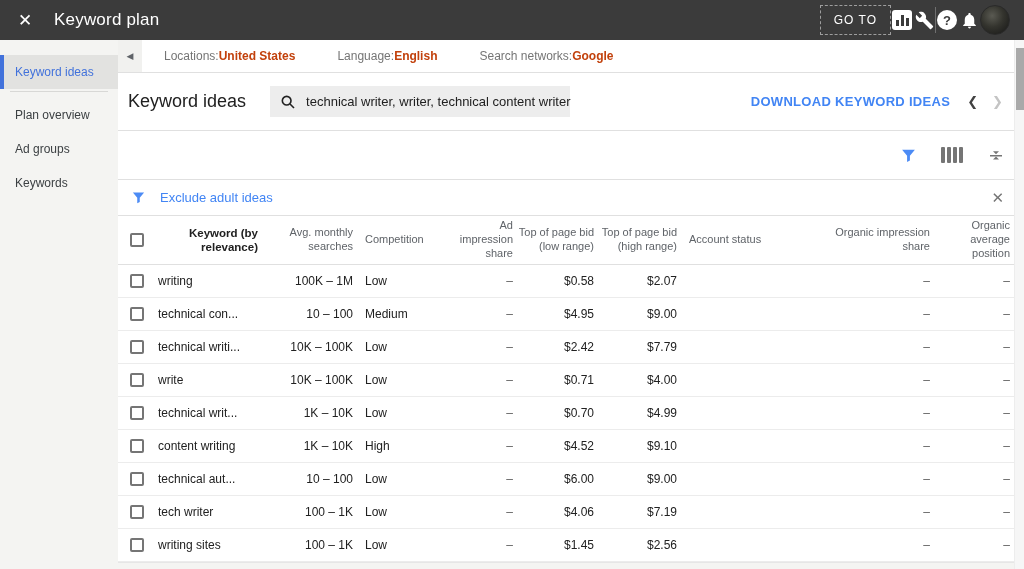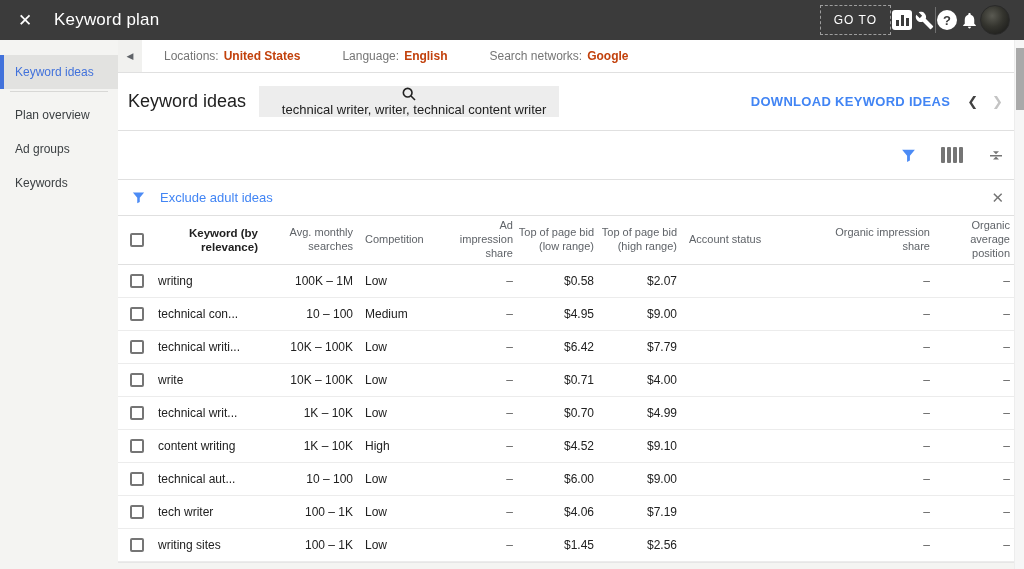--- a/index.html
+++ b/index.html
@@ -25,28 +25,28 @@
   .sidebar { width:118px; background:#f4f4f2; flex:none; padding-top:15px; }
   .side-item { font-size:12px; color:#3c4043; padding:10px 0 10px 15px; cursor:pointer; }
   .side-item.active { background:#e2e2e0; color:#4272db; border-left:4px solid #4272db; padding-left:11px; }
   .side-divider { height:1px; background:#d8d8d6; margin:2px 10px 6px 10px; }
   .content { flex:1; background:#fff; display:flex; flex-direction:column; position:relative; }
 
   
   .settings-bar { height:33px; display:flex; align-items:stretch; border-bottom:1px solid #e0e0e0; background:#fff; }
   .collapse-btn { width:24px; display:flex; align-items:center; justify-content:center; background:#f1f1ef; color:#5f6368; font-size:9px; cursor:pointer; }
   .settings-items { display:flex; align-items:center; gap:42px; padding-left:22px; font-size:12px; }
-  .settings-items .pair { display:flex; gap:5px; cursor:pointer; }
+  .settings-items .pair { display:flex; cursor:pointer; }
   .settings-items .lbl { color:#757575; }
   .settings-items .val { color:#c2410c; font-weight:bold; }
 
   
   .toolbar { height:57px; display:flex; align-items:center; padding:0 14px 0 10px; }
   .page-heading { font-size:18px; font-weight:500; color:#212121; }
-  .search-box { margin-left:13px; width:300px; height:31px; background:#ededed; display:flex; align-items:center; padding:0 10px; cursor:text;flex-direction:column; }
+  .search-box { margin-left:24px; width:300px; height:31px; background:#ededed; display:flex; align-items:center; padding:0 10px; cursor:text; }
   .search-box svg { flex:none; }
   .search-text { font-size:13px; color:#212121; margin-left:10px; white-space:nowrap; }
   .toolbar .flex1 { flex:1; }
   .download-link { font-size:13px; font-weight:bold; color:#4285f4; letter-spacing:.3px; cursor:pointer; white-space:nowrap; }
   .date-block { margin-left:20px; border-bottom:1px solid #d6d6d6; padding:2px 2px 4px 2px; cursor:pointer; }
   .date-preset { font-size:11px; color:#757575; margin-bottom:2px; }
   .date-row { display:flex; align-items:center; gap:10px; }
   .date-value { font-size:14px; color:#212121; white-space:nowrap; }
   .caret-down { width:0; height:0; border-left:5px solid transparent; border-right:5px solid transparent; border-top:5px solid #5f6368; margin-left:4px; }
   .chev { font-size:13px; padding:0 7px; cursor:pointer; user-select:none; }
@@ -242,21 +242,21 @@
   </div>
 
   <div class="grid row">
     <div class="cell cb-cell">
       <span class="checkbox"></span>
     </div>
     <div class="cell left">technical writi...</div>
     <div class="cell right">10K – 100K</div>
     <div class="cell left pad-l">Low</div>
     <div class="cell right dash">–</div>
-    <div class="cell right">$6.42</div>
+    <div class="cell right">$2.42</div>
     <div class="cell right">$7.79</div>
     <div class="cell left pad-l"></div>
     <div class="cell right dash">–</div>
     <div class="cell right dash">–</div>
   </div>
 
   <div class="grid row">
     <div class="cell cb-cell">
       <span class="checkbox"></span>
     </div>

